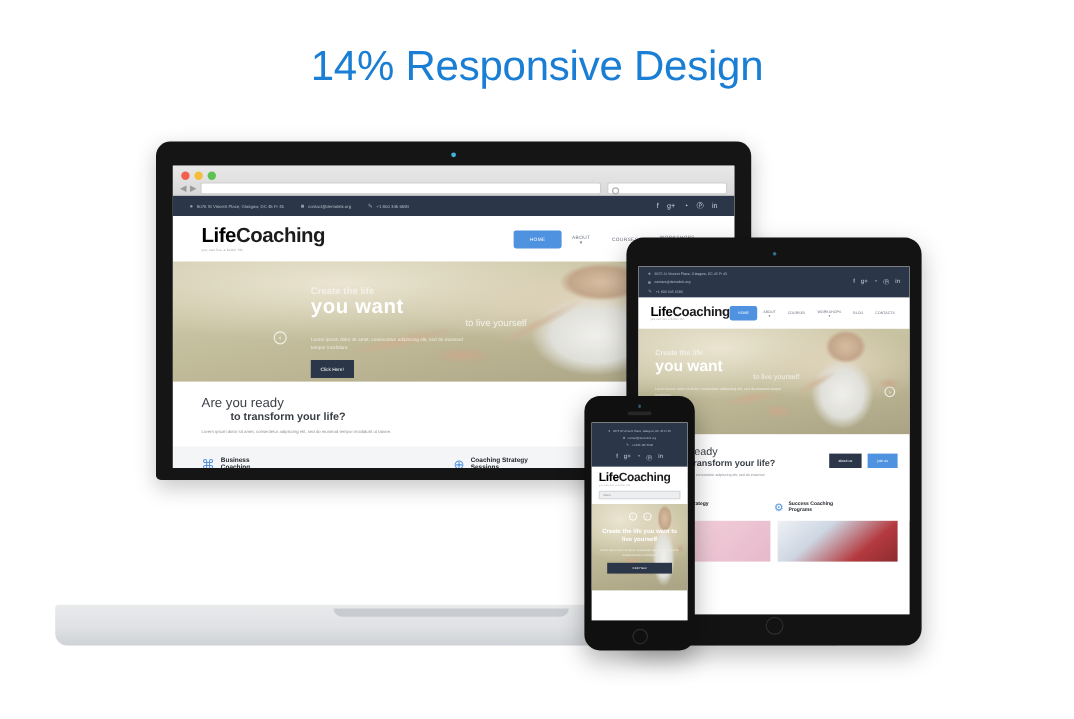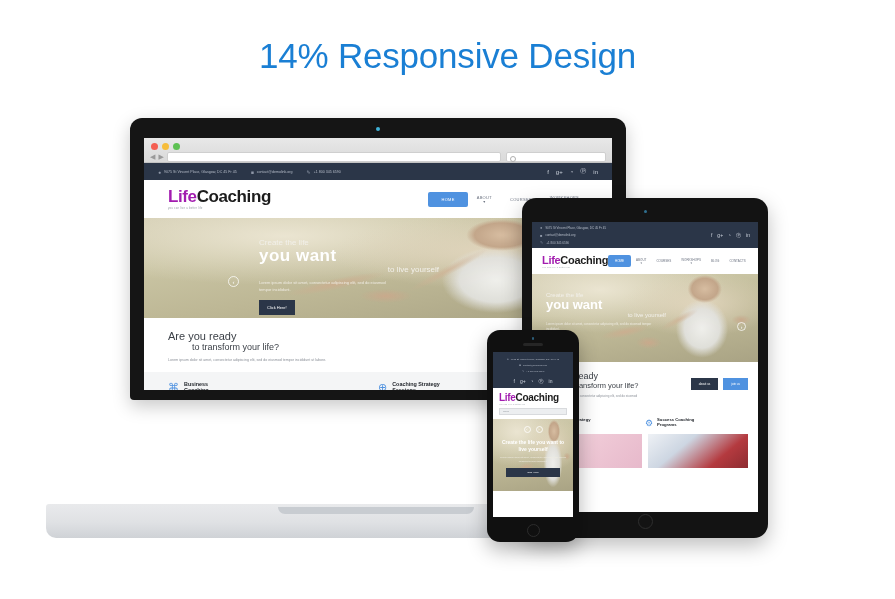--- a/index.html
+++ b/index.html
@@ -24,21 +24,21 @@
 
   
   .topbar { background: #2b3648; color: #b6bdc9; display: flex; align-items: center; }
   .contact-row { display: flex; align-items: center; }
   .contact-item { display: flex; align-items: center; white-space: nowrap; }
   .ci-ico { display:inline-block; color:#8f98a8; }
   .socials { display: flex; align-items: center; color: #cdd3dd; }
   .socials span { display:inline-block; }
 
   .navbar { background: #ffffff; display: flex; align-items: center; }
-  .logo-life { color: #a21caf; }
+  .logo-life { color: #000000; }
   .logo-coaching { color: #1c1c1c; }
   .logo-tag { color: #9aa0a8; letter-spacing: .2px; }
   .menu { display:flex; align-items:center; }
   .menu-item { color:#6b7280; white-space:nowrap; text-align:center; }
   .menu-item.active { background:#4f92e0; color:#fff; }
   .caret { display:block; }
 
   
   .hero {
     position: relative;
@@ -61,33 +61,33 @@
     position:absolute; left:26%; top:58%; width:30%; height:16%;
     background: radial-gradient(ellipse 50% 50% at 50% 50%, rgba(205,173,143,.85) 0%, rgba(205,173,143,0) 72%);
     transform: rotate(-12deg);
   }
   .hero-arm-r {
     position:absolute; left:52%; top:46%; width:26%; height:13%;
     background: radial-gradient(ellipse 50% 50% at 50% 50%, rgba(207,176,146,.7) 0%, rgba(207,176,146,0) 72%);
     transform: rotate(-28deg);
   }
   .hero-copy { position:absolute; color:#fff; }
-  .h-l1 { font-weight:400; color:#f2f0ea; }
+  .h-l1 { font-weight:700; color:#f2f0ea; }
   .h-l2 { font-weight:700; color:#ffffff; }
   .h-l3 { font-weight:400; color:#f2f0ea; text-align:right; }
   .h-p { color:#efece2; }
   .h-btn { background:#2b3648; color:#fff; display:inline-block; text-align:center; }
   .arrow-circ {
     border-radius:50%; border:1px solid rgba(255,255,255,.75);
     display:flex; align-items:center; justify-content:center; color:#fff;
   }
 
   .ready { background:#fff; }
   .ready-h1 { color:#3a3f46; font-weight:400; }
-  .ready-h2 { color:#3a3f46; font-weight:400;padding-left:24px; }
+  .ready-h2 { color:#3a3f46; font-weight:700;padding-left:24px; }
   .ready-p { color:#8b9098; }
 
   .feats { background:#f4f5f6; display:flex; align-items:center; }
   .feat { display:flex; align-items:center; }
   .feat-ico { color:#4f92e0; }
   .feat-t { color:#23272d; font-weight:700; line-height:1.12; }
 
   
   #laptop { position:absolute; left:46px; top:118px; width:660px; height:420px; }
   #laptop-base {

